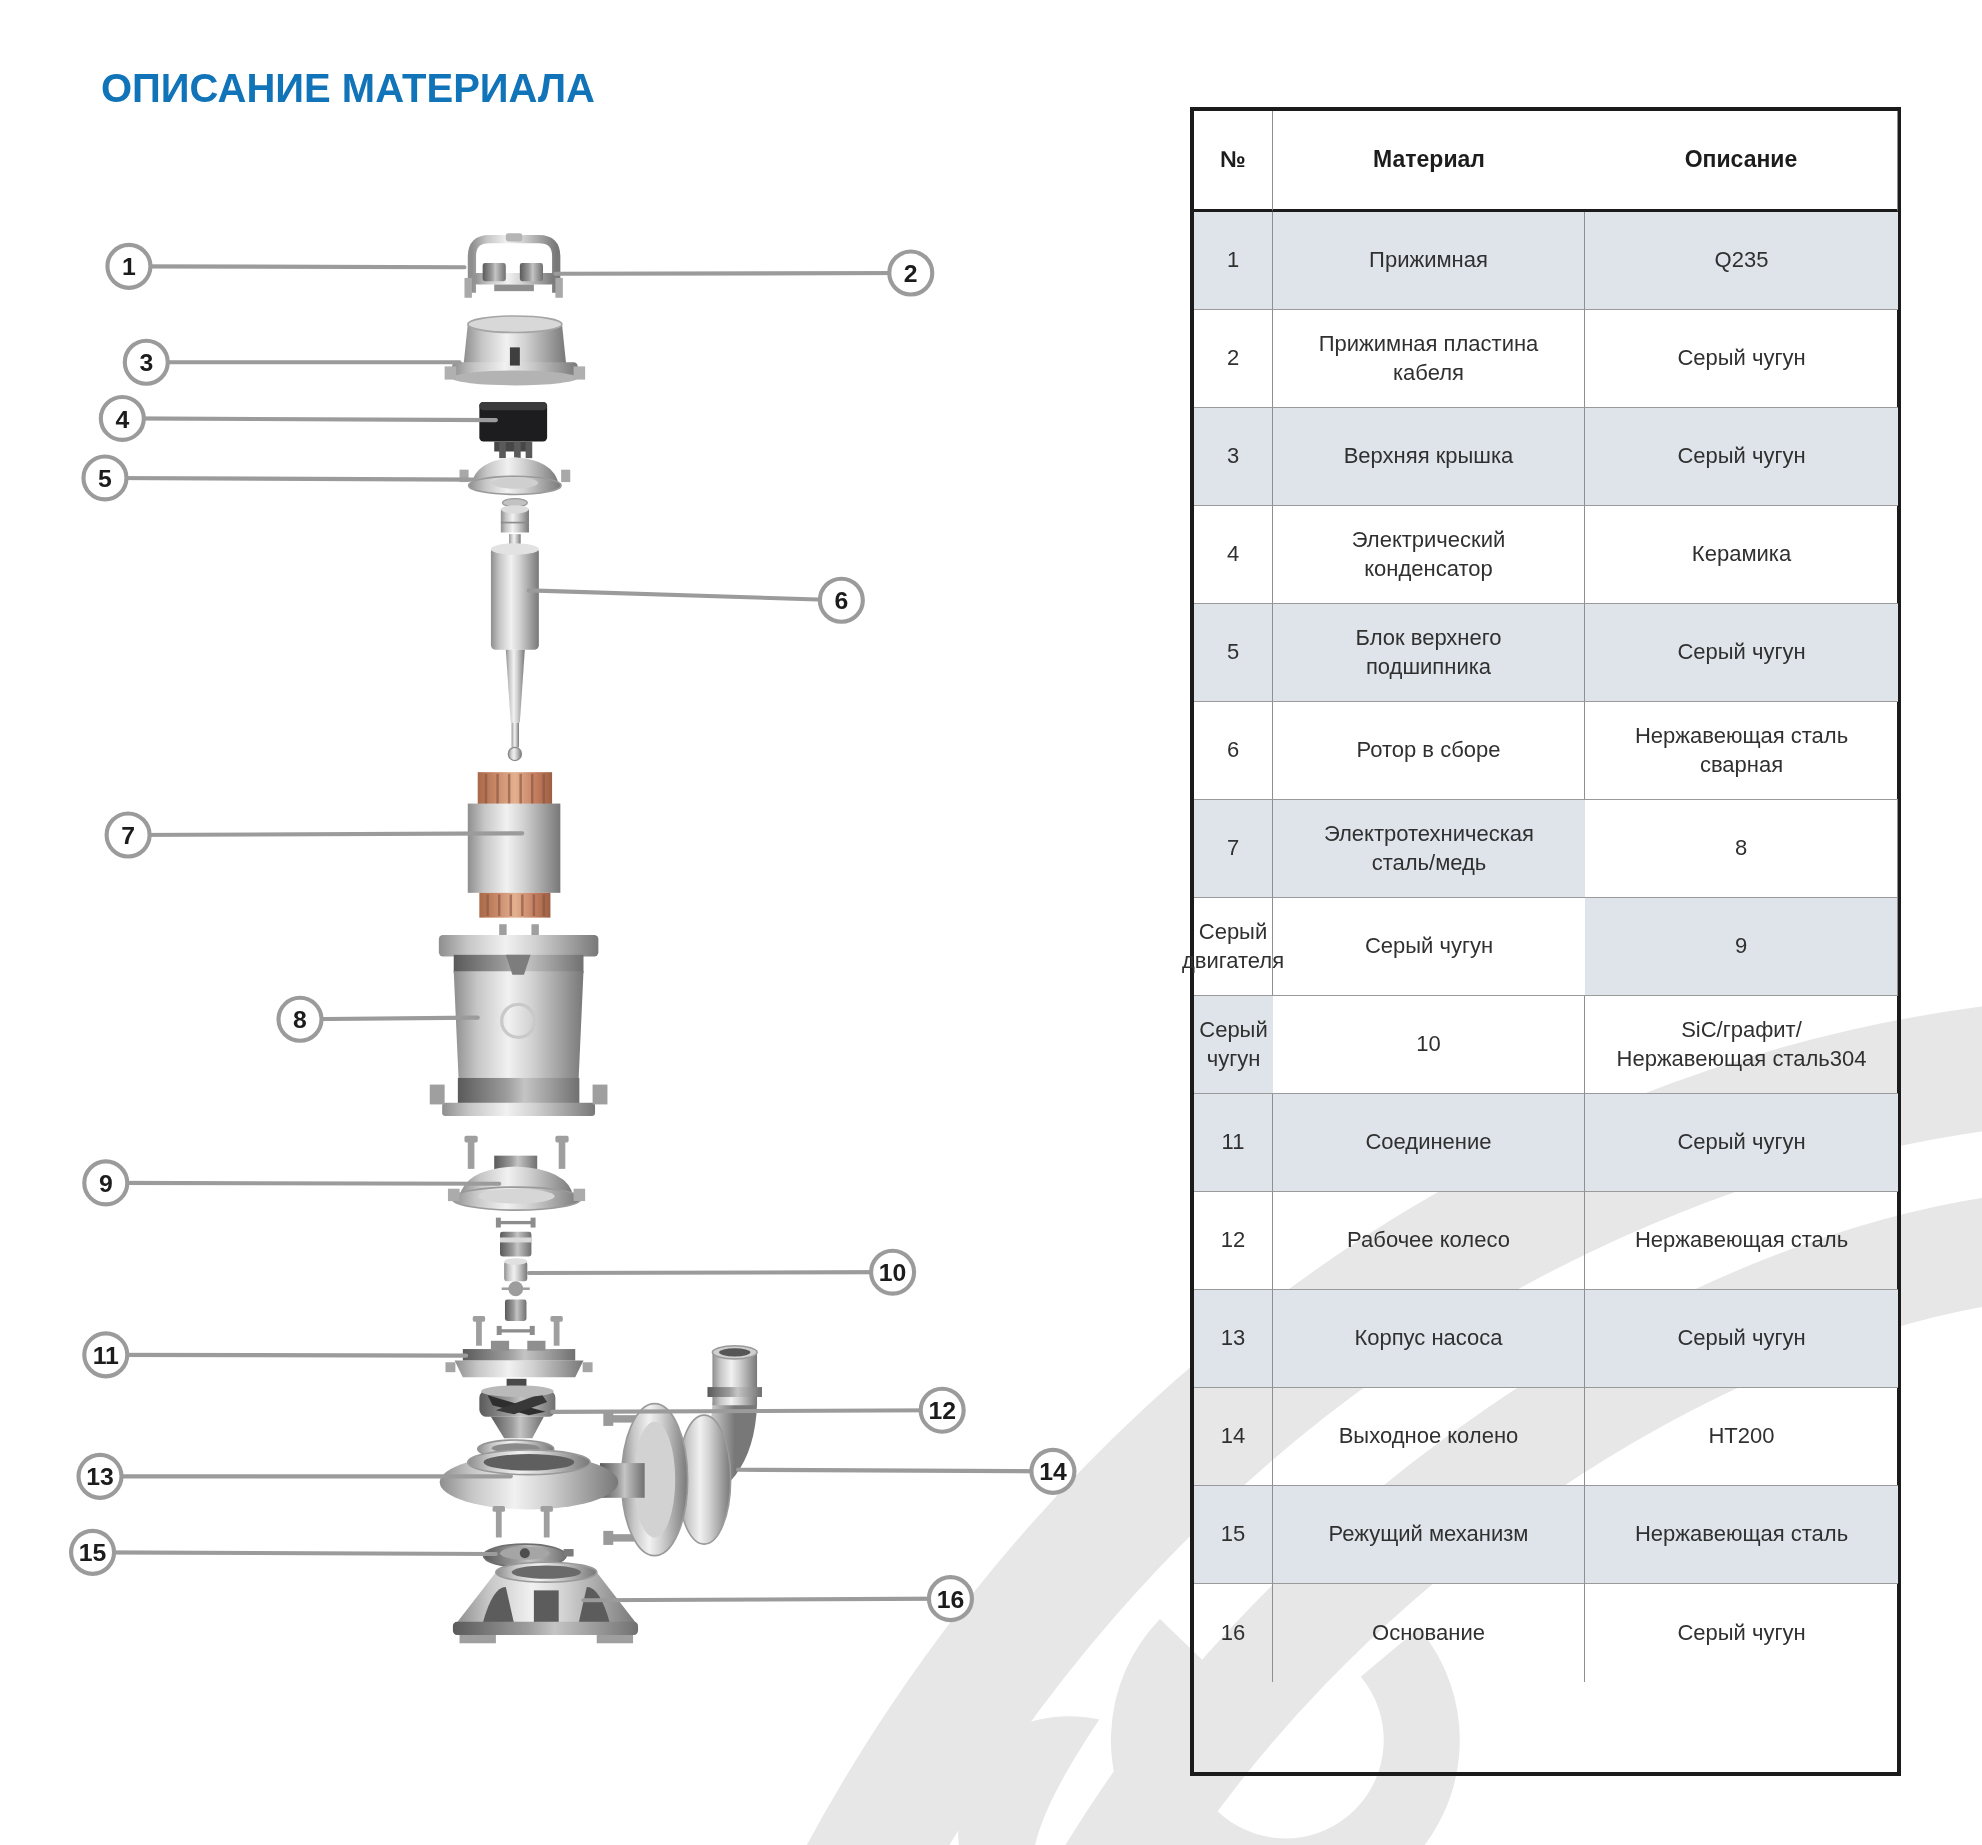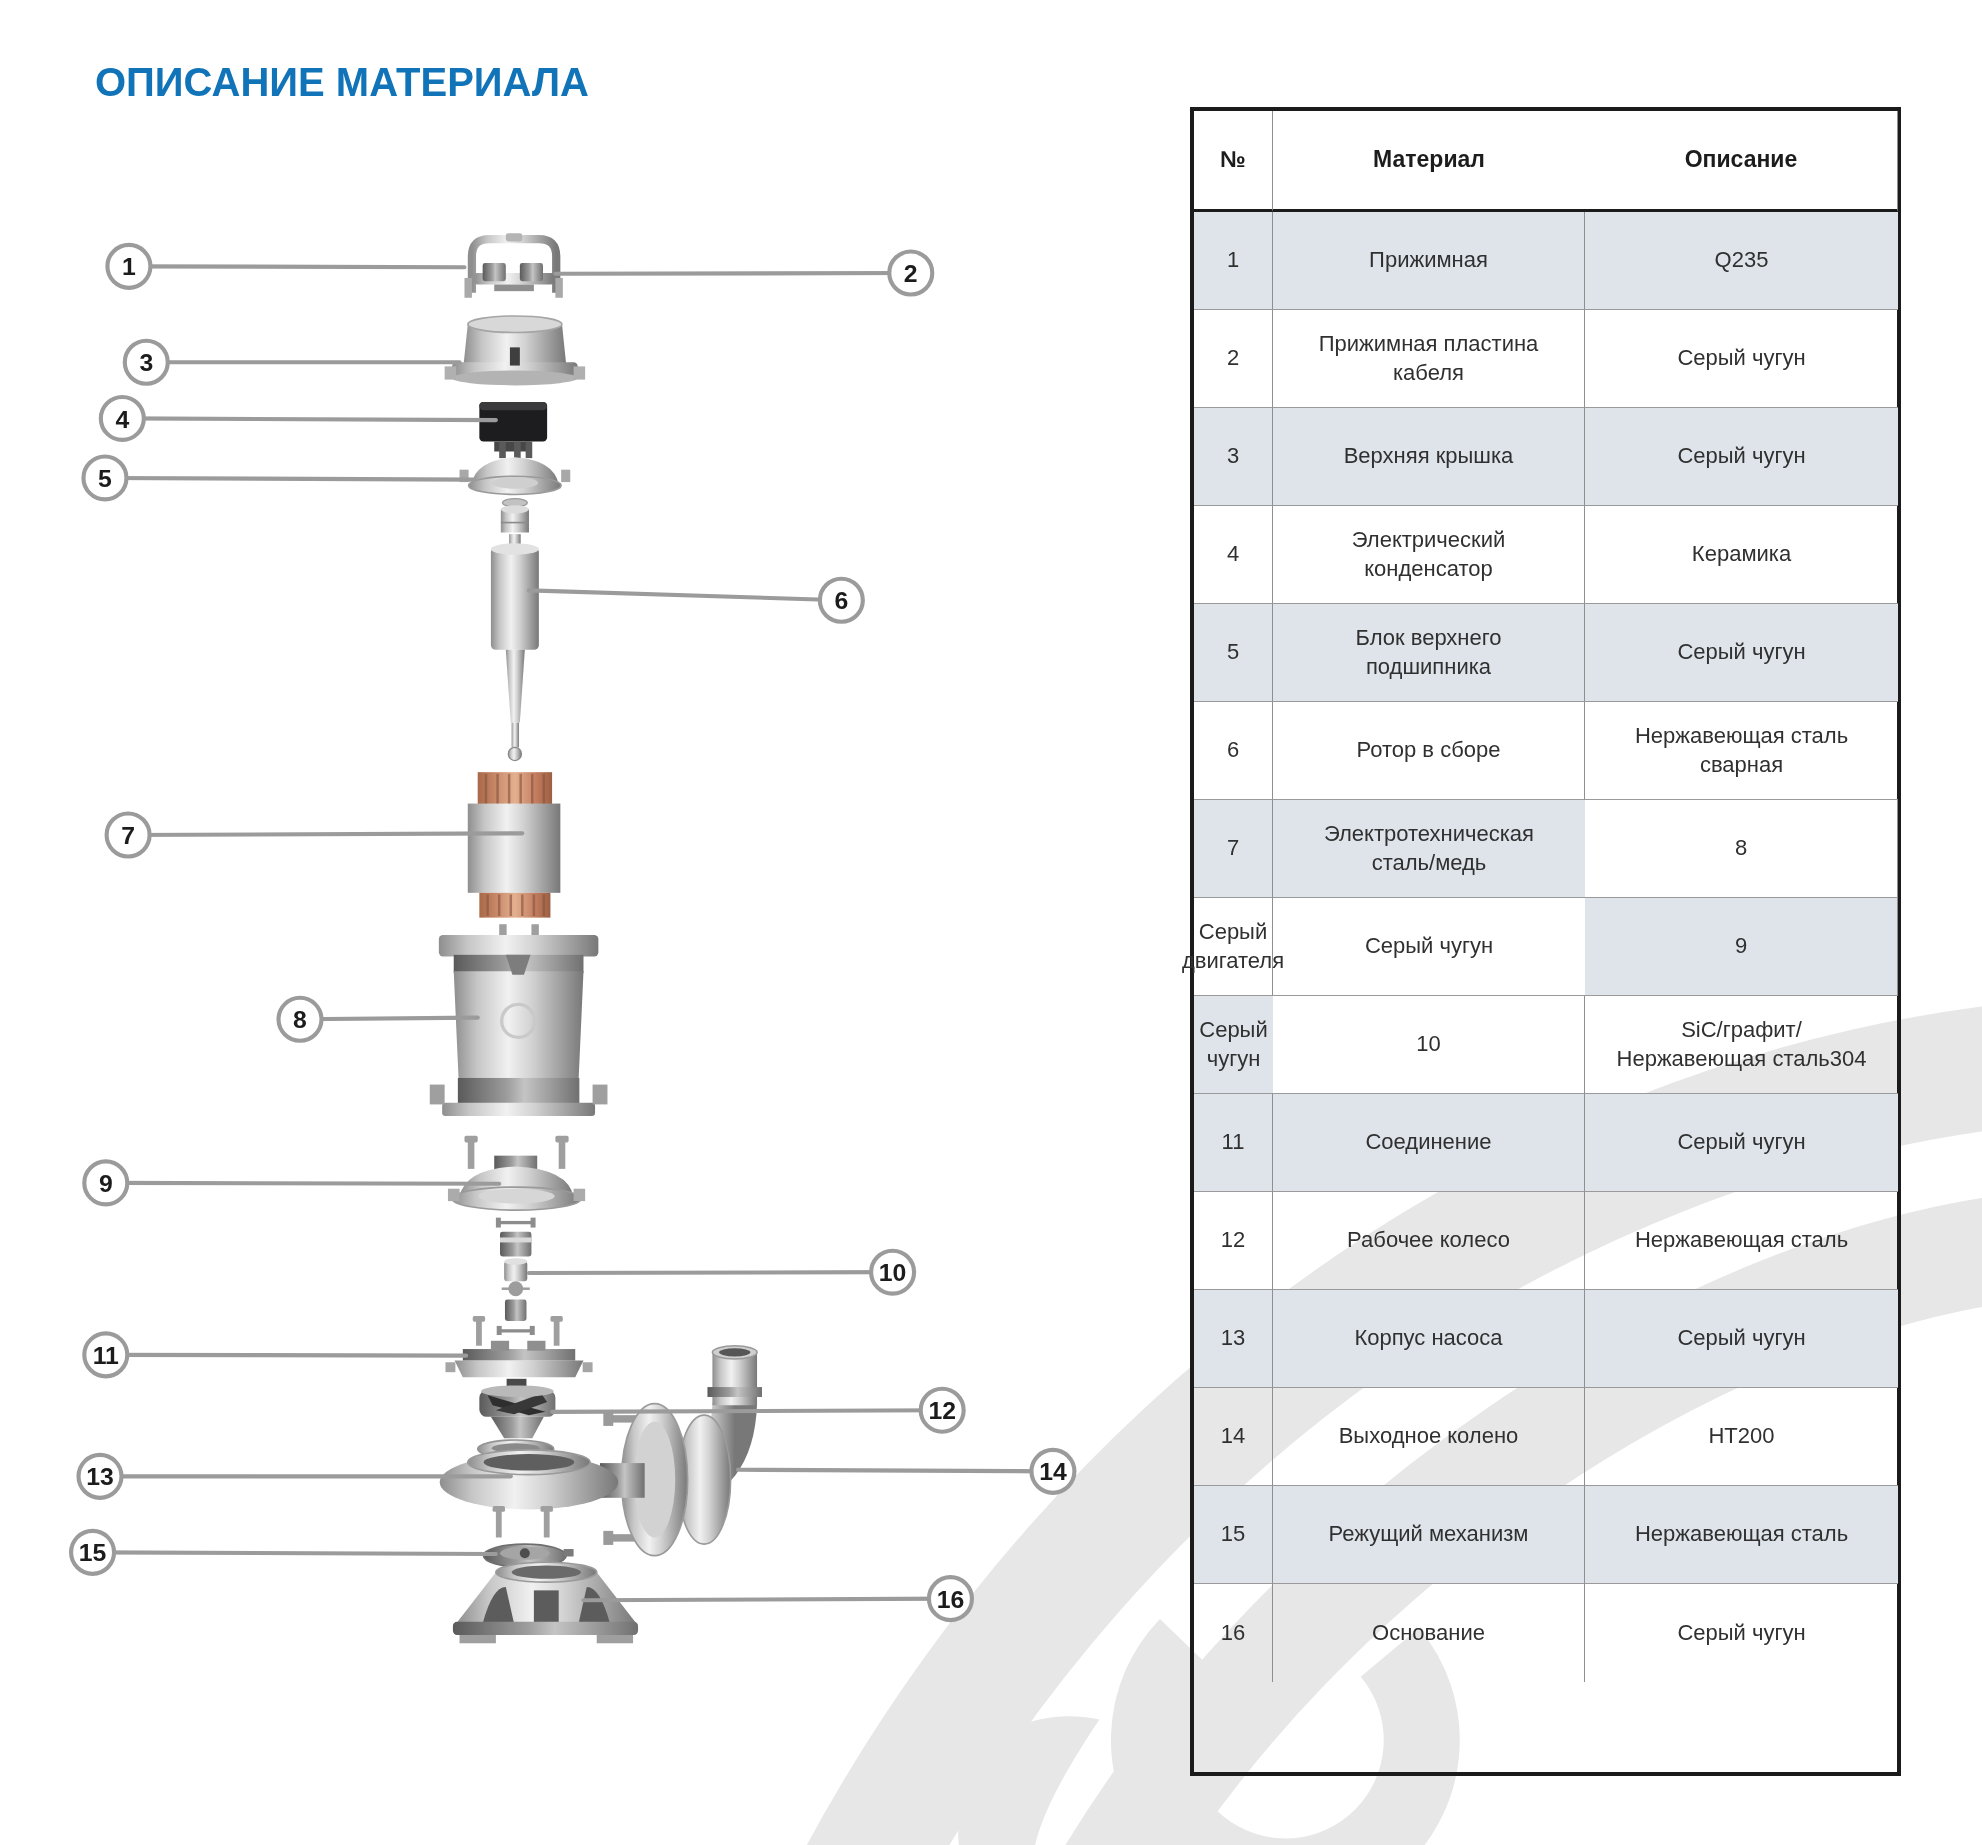--- a/index.html
+++ b/index.html
@@ -4,21 +4,21 @@
 <style>
   html,body{margin:0;padding:0;}
   body{
     width:1983px;height:1846px;position:relative;background:#ffffff;
     font-family:"Liberation Sans",sans-serif;color:#2e2e2e;overflow:hidden;
   }
   
   .watermark{position:absolute;left:0;top:0;z-index:0;}
   
   .page-title{
-    position:absolute;left:91px;top:56px;margin:4px;z-index:2;
+    position:absolute;left:91px;top:56px;margin:10px;z-index:2;
     font-size:40px;font-weight:bold;letter-spacing:0;color:#1274b8;
     font-family:"Liberation Sans",sans-serif;white-space:nowrap;
   }
   
   .diagram{position:absolute;left:0;top:0;z-index:1;}
   .diagram text{
     font-family:"Liberation Sans",sans-serif;font-weight:bold;font-size:30px;
     fill:#1c1c1c;text-anchor:middle;
   }
   

